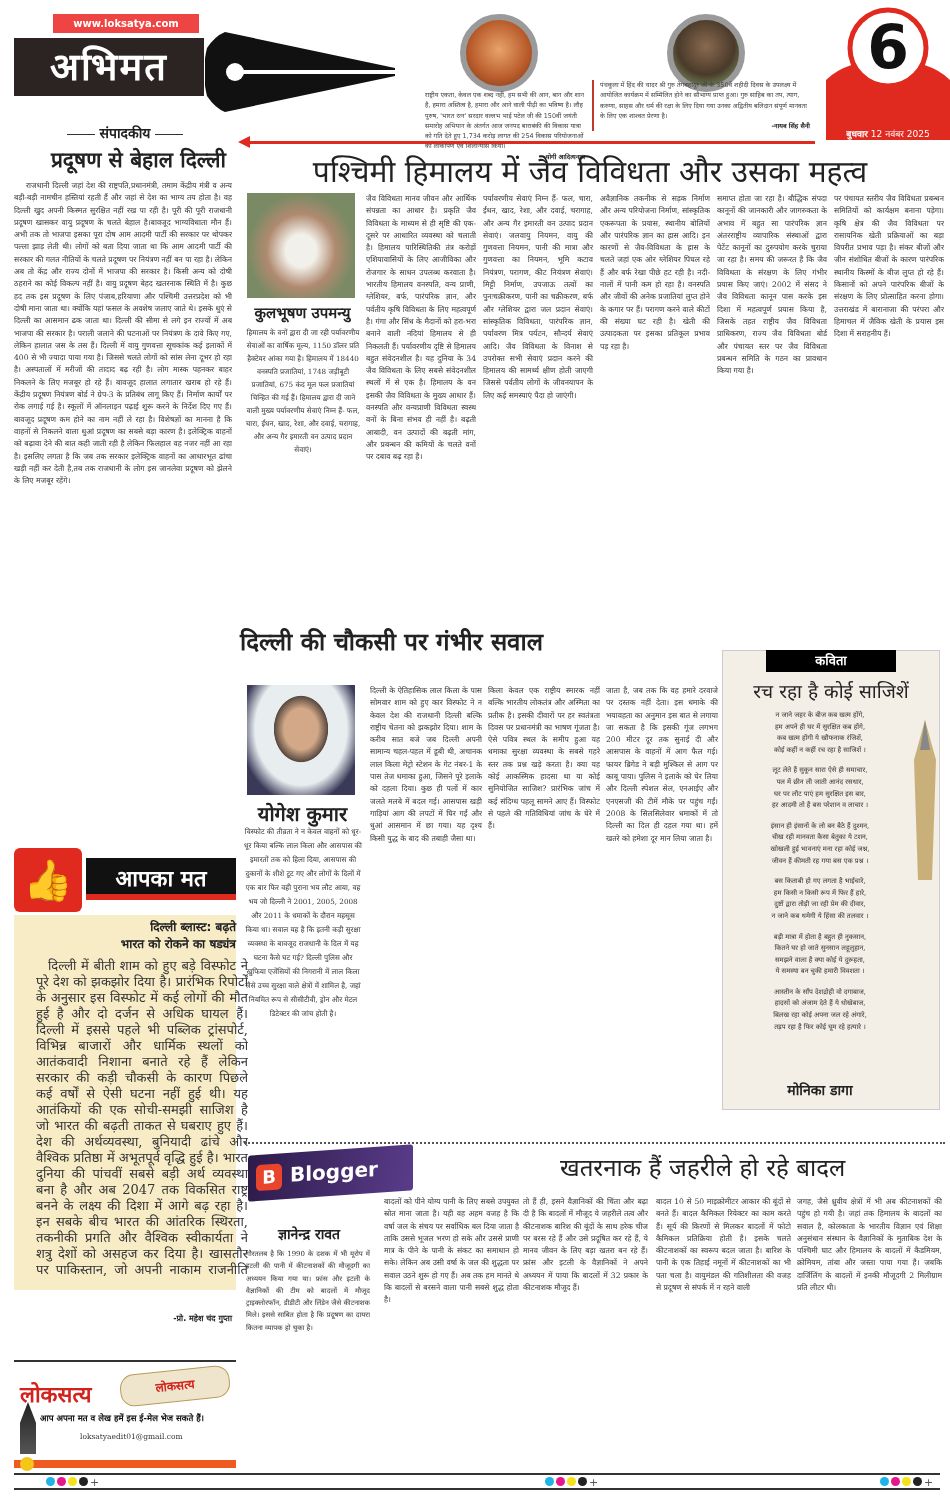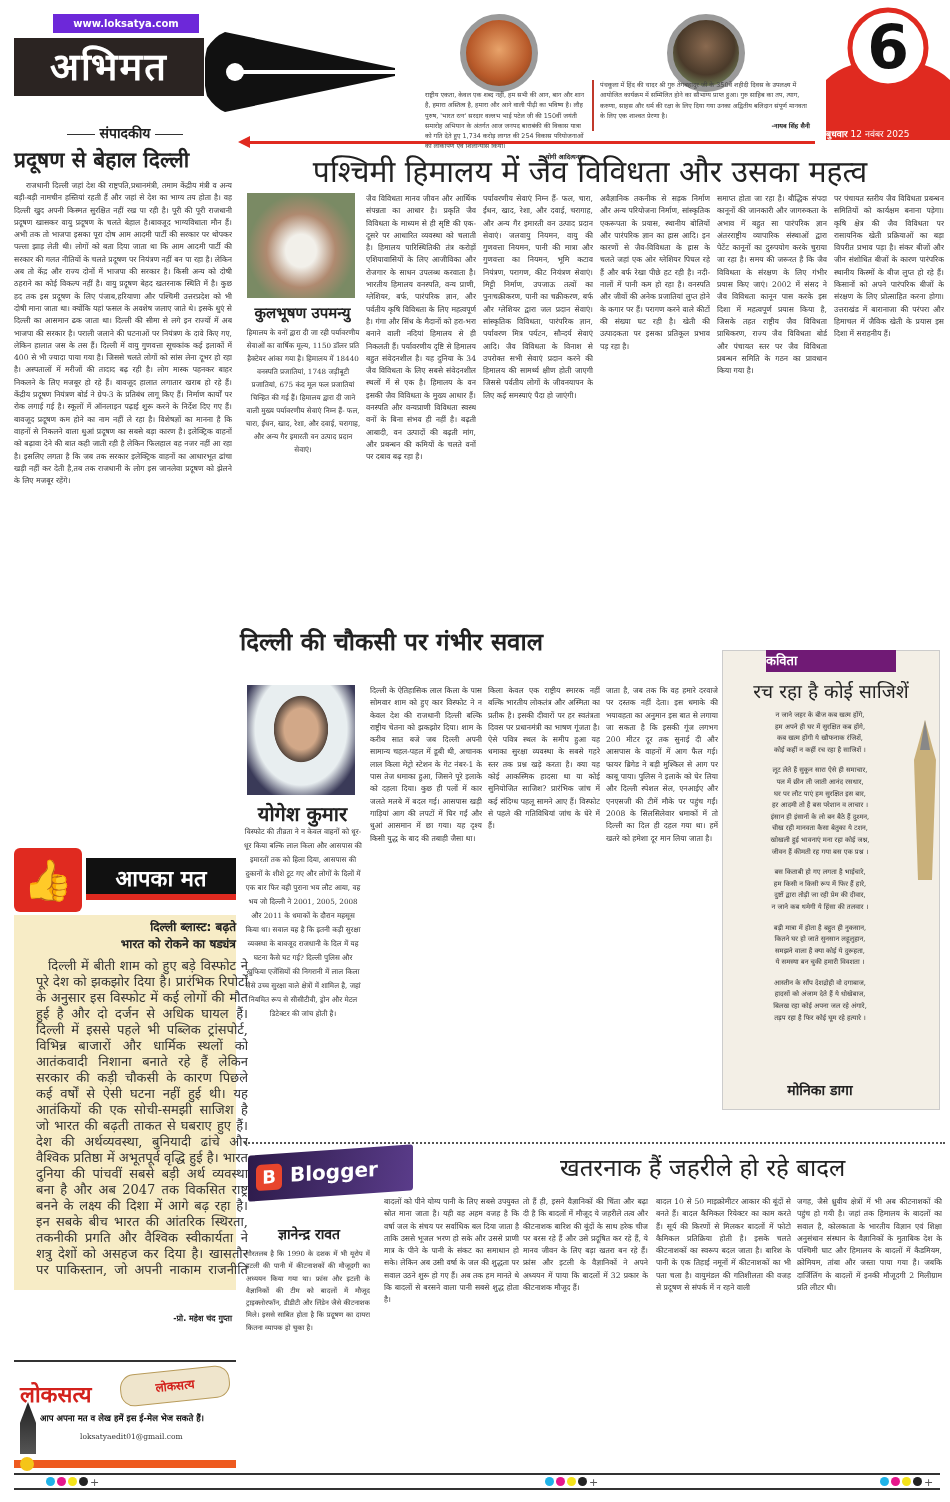--- a/index.html
+++ b/index.html
@@ -1,20 +1,20 @@
 <!DOCTYPE html>
 <html><head>
 <meta charset="utf-8">
 <style>
 *{box-sizing:border-box;margin:0;padding:0}
 body{width:950px;height:1502px;background:#fff;font-family:"DejaVu Serif",serif;color:#222;position:relative;overflow:hidden}
 .abs{position:absolute}
 .col-text{font-size:7.6px;line-height:12.3px;text-align:justify;color:#333;overflow:hidden}
 .col-text p{text-indent:12px}
-.hdr-url{left:53px;top:14px;width:146px;height:19px;background:#6d28d9;color:#fff;font:bold 10px "DejaVu Sans",sans-serif;text-align:center;line-height:19px}
+.hdr-url{left:53px;top:14px;width:146px;height:19px;background:#ef4444;color:#fff;font:bold 10px "DejaVu Sans",sans-serif;text-align:center;line-height:19px}
 .hdr-mast{left:14px;top:38px;width:190px;height:58px;background:#2b2422;color:#fff;font:bold 38px "DejaVu Sans",sans-serif;text-align:center;line-height:58px;letter-spacing:2px}
 .nib{left:205px;top:28px;width:190px;height:88px}
 .quote-txt{font-size:6.4px;line-height:10.3px;color:#444;font-family:"DejaVu Sans",sans-serif}
 .portrait{border-radius:50%;border:6px solid #9a9a9a;overflow:hidden}
 .pagebadge{left:826px;top:0;width:124px;height:140px}
 .h-main{font-family:"DejaVu Sans",sans-serif;color:#222;font-weight:normal}
 .byline{font-family:"DejaVu Sans",sans-serif;font-weight:bold;text-align:center;color:#222}
 .photo{background:linear-gradient(135deg,#8a8d7a,#c8c4b8 50%,#7d8a74)}
 .dotrow span{display:inline-block;width:9px;height:9px;border-radius:50%;margin-right:2px}
 </style>
@@ -39,34 +39,34 @@
 <div class="abs quote-txt" style="left:592px;top:80px;width:218px;border-left:2px solid #c0392b;padding-left:6px;">
   <div>पंचकूला में हिंद की चादर श्री गुरु तेगबहादुर जी के 350वें शहीदी दिवस के उपलक्ष्य में आयोजित कार्यक्रम में सम्मिलित होने का सौभाग्य प्राप्त हुआ। गुरु साहिब का तप, त्याग, करुणा, साहस और धर्म की रक्षा के लिए दिया गया उनका अद्वितीय बलिदान संपूर्ण मानवता के लिए एक शाश्वत प्रेरणा है।</div>
   <div style="text-align:right;font-weight:bold;color:#222">-नायब सिंह सैनी</div>
 </div>
 
 <svg class="abs pagebadge" viewBox="0 0 124 140">
   <path d="M0 80 Q20 60 62 60 Q104 60 124 80 L124 140 L0 140Z" fill="#e02a20"></path>
   <circle cx="62" cy="48" r="38" fill="#fff" stroke="#e02a20" stroke-width="5"></circle>
 </svg>
 <div class="abs" style="left:826px;top:12px;width:124px;text-align:center;font:bold 60px 'DejaVu Sans',sans-serif;color:#111">6</div>
-<div class="abs" style="left:826px;top:127px;width:124px;text-align:left;font:9px 'DejaVu Sans',sans-serif;color:#fff">
+<div class="abs" style="left:826px;top:127px;width:124px;text-align:center;font:9px 'DejaVu Sans',sans-serif;color:#fff">
   <span style="font-weight:bold">बुधवार</span>
   <span>12 नवंबर 2025</span>
 </div>
 
 <div class="abs" style="left:245px;top:141px;width:570px;height:3px;background:#e02a20"></div>
 <div class="abs" style="left:238px;top:136px;width:0;height:0;border-top:6px solid transparent;border-bottom:6px solid transparent;border-right:12px solid #e02a20"></div>
 
 <div class="abs" style="left:40px;top:123px;width:170px;text-align:center;font:bold 14px 'DejaVu Sans',sans-serif;color:#222">
   <span style="display:inline-block;width:28px;border-top:1px solid #333;vertical-align:middle"></span>
   <span>संपादकीय</span>
   <span style="display:inline-block;width:28px;border-top:1px solid #333;vertical-align:middle"></span>
 </div>
-<div class="abs h-main" style="left:14px;top:145px;width:212px;text-align:left;font-weight:bold;font-size:21px">प्रदूषण से बेहाल दिल्ली</div>
+<div class="abs h-main" style="left:14px;top:145px;width:212px;text-align:right;font-weight:bold;font-size:21px">प्रदूषण से बेहाल दिल्ली</div>
 <div class="abs col-text" style="left:14px;top:180px;width:218px;height:620px;">
   <p>राजधानी दिल्ली जहां देश की राष्ट्रपति,प्रधानमंत्री, तमाम केंद्रीय मंत्री व अन्य बड़ी-बड़ी नामचीन हस्तियां रहती हैं और जहां से देश का भाग्य तय होता है। वह दिल्ली खुद अपनी किस्मत सुरक्षित नहीं रख पा रही है। पूरी की पूरी राजधानी प्रदूषण खासकर वायु प्रदूषण के चलते बेहाल है।बावजूद भाग्यविधाता मौन हैं। अभी तक तो भाजपा इसका पूरा दोष आम आदमी पार्टी की सरकार पर थोपकर पल्ला झाड़ लेती थी। लोगों को बता दिया जाता था कि आम आदमी पार्टी की सरकार की गलत नीतियों के चलते प्रदूषण पर नियंत्रण नहीं बन पा रहा है। लेकिन अब तो केंद्र और राज्य दोनों में भाजपा की सरकार है। किसी अन्य को दोषी ठहराने का कोई विकल्प नहीं है। वायु प्रदूषण बेहद खतरनाक स्थिति में है। कुछ हद तक इस प्रदूषण के लिए पंजाब,हरियाणा और पश्चिमी उत्तरप्रदेश को भी दोषी माना जाता था। क्योंकि यहां फसल के अवशेष जलाए जाते थे। इसके धुएं से दिल्ली का आसमान ढक जाता था। दिल्ली की सीमा से लगे इन राज्यों में अब भाजपा की सरकार है। पराली जलाने की घटनाओं पर नियंत्रण के दावे किए गए, लेकिन हालात जस के तस हैं। दिल्ली में वायु गुणवत्ता सूचकांक कई इलाकों में 400 से भी ज्यादा पाया गया है। जिससे चलते लोगों को सांस लेना दूभर हो रहा है। अस्पतालों में मरीजों की तादाद बढ़ रही है। लोग मास्क पहनकर बाहर निकलने के लिए मजबूर हो रहे हैं। बावजूद हालात लगातार खराब हो रहे हैं। केंद्रीय प्रदूषण नियंत्रण बोर्ड ने ग्रेप-3 के प्रतिबंध लागू किए हैं। निर्माण कार्यों पर रोक लगाई गई है। स्कूलों में ऑनलाइन पढ़ाई शुरू करने के निर्देश दिए गए हैं। बावजूद प्रदूषण कम होने का नाम नहीं ले रहा है। विशेषज्ञों का मानना है कि वाहनों से निकलने वाला धुआं प्रदूषण का सबसे बड़ा कारण है। इलेक्ट्रिक वाहनों को बढ़ावा देने की बात कही जाती रही है लेकिन फिलहाल वह नजर नहीं आ रहा है। इसलिए लगता है कि जब तक सरकार इलेक्ट्रिक वाहनों का आधारभूत ढांचा खड़ी नहीं कर देती है,तब तक राजधानी के लोग इस जानलेवा प्रदूषण को झेलने के लिए मजबूर रहेंगे।</p>
 </div>
 
 <div class="abs h-main" style="left:240px;top:150px;width:700px;text-align:center;font-size:30px">पश्चिमी हिमालय में जैव विविधता और उसका महत्व</div>
 <div class="abs photo" style="left:247px;top:193px;width:108px;height:105px;background:radial-gradient(ellipse at 50% 55%,#f2f0ea 20%,#b08a70 45%,#7a8a64 70%)"></div>
 <div class="abs byline" style="left:240px;top:302px;width:125px;font-size:15px">कुलभूषण उपमन्यु</div>
 <div class="abs col-text" style="left:244px;top:326px;width:118px;height:270px;text-align:center;font-size:7.2px;line-height:13px">हिमालय के वनों द्वारा दी जा रही पर्यावरणीय सेवाओं का वार्षिक मूल्य, 1150 डॉलर प्रति हैक्टेयर आंका गया है। हिमालय में 18440 वनस्पति प्रजातियां, 1748 जड़ीबूटी प्रजातियां, 675 कंद मूल फल प्रजातियां चिन्हित की गई हैं। हिमालय द्वारा दी जाने वाली मुख्य पर्यावरणीय सेवाएं निम्न हैं- फल, चारा, ईंधन, खाद, रेशा, और दवाई, चरागाह, और अन्य गैर इमारती वन उत्पाद प्रदान सेवाएं।</div>
 <div class="abs col-text" style="left:366px;top:193px;width:110px;height:445px">जैव विविधता मानव जीवन और आर्थिक संपन्नता का आधार है। प्रकृति जैव विविधता के माध्यम से ही सृष्टि की एक-दूसरे पर आधारित व्यवस्था को चलाती है। हिमालय पारिस्थितिकी तंत्र करोड़ों एशियावासियों के लिए आजीविका और रोजगार के साधन उपलब्ध करवाता है। भारतीय हिमालय वनस्पति, वन्य प्राणी, ग्लेशियर, बर्फ, पारंपरिक ज्ञान, और पर्वतीय कृषि विविधता के लिए महत्वपूर्ण है। गंगा और सिंध के मैदानों को हरा-भरा बनाने वाली नदियां हिमालय से ही निकलती हैं। पर्यावरणीय दृष्टि से हिमालय बहुत संवेदनशील है। यह दुनिया के 34 जैव विविधता के लिए सबसे संवेदनशील स्थलों में से एक है। हिमालय के वन इसकी जैव विविधता के मुख्य आधार हैं। वनस्पति और वन्यप्राणी विविधता स्वस्थ वनों के बिना संभव ही नहीं है। बढ़ती आबादी, वन उत्पादों की बढ़ती मांग, और प्रबन्धन की कमियों के चलते वनों पर दबाव बढ़ रहा है।</div>
 <div class="abs col-text" style="left:483px;top:193px;width:110px;height:445px">पर्यावरणीय सेवाएं निम्न हैं- फल, चारा, ईंधन, खाद, रेशा, और दवाई, चरागाह, और अन्य गैर इमारती वन उत्पाद प्रदान सेवाएं। जलवायु नियमन, वायु की गुणवत्ता नियमन, पानी की मात्रा और गुणवत्ता का नियमन, भूमि कटाव नियंत्रण, परागण, कीट नियंत्रण सेवाएं। मिट्टी निर्माण, उपजाऊ तत्वों का पुनःचक्रीकरण, पानी का चक्रीकरण, बर्फ और ग्लेशियर द्वारा जल प्रदान सेवाएं। सांस्कृतिक विविधता, पारंपरिक ज्ञान, पर्यावरण मित्र पर्यटन, सौन्दर्य सेवाएं आदि। जैव विविधता के विनाश से उपरोक्त सभी सेवाएं प्रदान करने की हिमालय की सामर्थ्य क्षीण होती जाएगी जिससे पर्वतीय लोगों के जीवनयापन के लिए कई समस्याएं पैदा हो जाएंगी।</div>
@@ -76,30 +76,30 @@
 
 <div class="abs h-main" style="left:240px;top:624px;width:478px;text-align:left;font-size:24px;font-weight:bold">दिल्ली की चौकसी पर गंभीर सवाल</div>
 <div class="abs" style="left:247px;top:685px;width:108px;height:110px;background:radial-gradient(ellipse at 50% 40%,#d2a888 22%,#5a4a40 35%,#e8eef0 36%,#e8eef0 60%,#3a3a58 80%)"></div>
 <div class="abs byline" style="left:240px;top:800px;width:125px;font-size:20px">योगेश कुमार</div>
 <div class="abs col-text" style="left:244px;top:825px;width:118px;height:300px;text-align:center;font-size:7.2px;line-height:14px">विस्फोट की तीव्रता ने न केवल वाहनों को धूर-धूर किया बल्कि लाल किला और आसपास की इमारतों तक को हिला दिया, आसपास की दुकानों के शीशे टूट गए और लोगों के दिलों में एक बार फिर वही पुराना भय लौट आया, वह भय जो दिल्ली ने 2001, 2005, 2008 और 2011 के धमाकों के दौरान महसूस किया था। सवाल यह है कि इतनी कड़ी सुरक्षा व्यवस्था के बावजूद राजधानी के दिल में यह घटना कैसे घट गई? दिल्ली पुलिस और खुफिया एजेंसियों की निगरानी में लाल किला जैसे उच्च सुरक्षा वाले क्षेत्रों में शामिल है, जहां नियमित रूप से सीसीटीवी, ड्रोन और मेटल डिटेक्टर की जांच होती है।</div>
 <div class="abs col-text" style="left:370px;top:685px;width:112px;height:440px">दिल्ली के ऐतिहासिक लाल किला के पास सोमवार शाम को हुए कार विस्फोट ने न केवल देश की राजधानी दिल्ली बल्कि राष्ट्रीय चेतना को झकझोर दिया। शाम के करीब सात बजे जब दिल्ली अपनी सामान्य चहल-पहल में डूबी थी, अचानक लाल किला मेट्रो स्टेशन के गेट नंबर-1 के पास तेज धमाका हुआ, जिसने पूरे इलाके को दहला दिया। कुछ ही पलों में कार जलते मलबे में बदल गई। आसपास खड़ी गाड़ियां आग की लपटों में घिर गईं और धुआं आसमान में छा गया। यह दृश्य किसी युद्ध के बाद की तबाही जैसा था।</div>
 <div class="abs col-text" style="left:488px;top:685px;width:112px;height:440px">किला केवल एक राष्ट्रीय स्मारक नहीं बल्कि भारतीय लोकतंत्र और अस्मिता का प्रतीक है। इसकी दीवारों पर हर स्वतंत्रता दिवस पर प्रधानमंत्री का भाषण गूंजता है। ऐसे पवित्र स्थल के समीप हुआ यह धमाका सुरक्षा व्यवस्था के सबसे गहरे स्तर तक प्रश्न खड़े करता है। क्या यह कोई आकस्मिक हादसा था या कोई सुनियोजित साजिश? प्रारंभिक जांच में कई संदिग्ध पहलू सामने आए हैं। विस्फोट से पहले की गतिविधियां जांच के घेरे में हैं।</div>
 <div class="abs col-text" style="left:606px;top:685px;width:112px;height:440px">जाता है, जब तक कि वह हमारे दरवाजे पर दस्तक नहीं देता। इस धमाके की भयावहता का अनुमान इस बात से लगाया जा सकता है कि इसकी गूंज लगभग 200 मीटर दूर तक सुनाई दी और आसपास के वाहनों में आग फैल गई। फायर ब्रिगेड ने बड़ी मुश्किल से आग पर काबू पाया। पुलिस ने इलाके को घेर लिया और दिल्ली स्पेशल सेल, एनआईए और एनएसजी की टीमें मौके पर पहुंच गईं। 2008 के सिलसिलेवार धमाकों में तो दिल्ली का दिल ही दहल गया था। हमें खतरे को हमेशा दूर मान लिया जाता है।</div>
 
 <div class="abs" style="left:722px;top:650px;width:218px;height:460px;background:#f3efe6;border:1px solid #ccc"></div>
-<div class="abs" style="left:766px;top:650px;width:130px;height:22px;background:#701a75;color:#fff;font:bold 13px 'DejaVu Sans',sans-serif;line-height:22px">कविता</div>
+<div class="abs" style="left:766px;top:650px;width:130px;height:22px;background:#000000;color:#fff;text-align:center;font:bold 13px 'DejaVu Sans',sans-serif;line-height:22px">कविता</div>
 <div class="abs h-main" style="left:722px;top:678px;width:218px;text-align:center;font-size:19px">रच रहा है कोई साजिशें</div>
 <div class="abs" style="left:730px;top:710px;width:180px;text-align:center;font-size:6.8px;line-height:11.6px;color:#333">
   <div style="margin-bottom:9px">
       <div>न जाने जहर के बीज कब खत्म होंगे,</div>
       <div>हम अपने ही घर में सुरक्षित कब होंगे,</div>
       <div>कब खत्म होंगी ये खौफनाक रंजिशें,</div>
       <div>कोई कहीं न कहीं रच रहा है साजिशें ।</div>
     </div>
-  <div style="">
+  <div style="margin-bottom:9px">
       <div>लूट लेते हैं सुकून सारा ऐसे ही समाचार,</div>
       <div>पल में छीन ली जाती आनंद रसधार,</div>
       <div>घर पर लौट पाएं हम सुरक्षित इस बार,</div>
       <div>हर आदमी तो है बस परेशान व लाचार ।</div>
     </div>
   <div style="margin-bottom:9px">
       <div>इंसान ही इंसानों के लो बन बैठे हैं दुश्मन,</div>
       <div>चीख रही मानवता कैसा बेतुका ये टशन,</div>
       <div>खोखली हुई भावनाएं मना रहा कोई जश्न,</div>
       <div>जीवन हैं कीमती रह गया बस एक प्रश्न ।</div>

